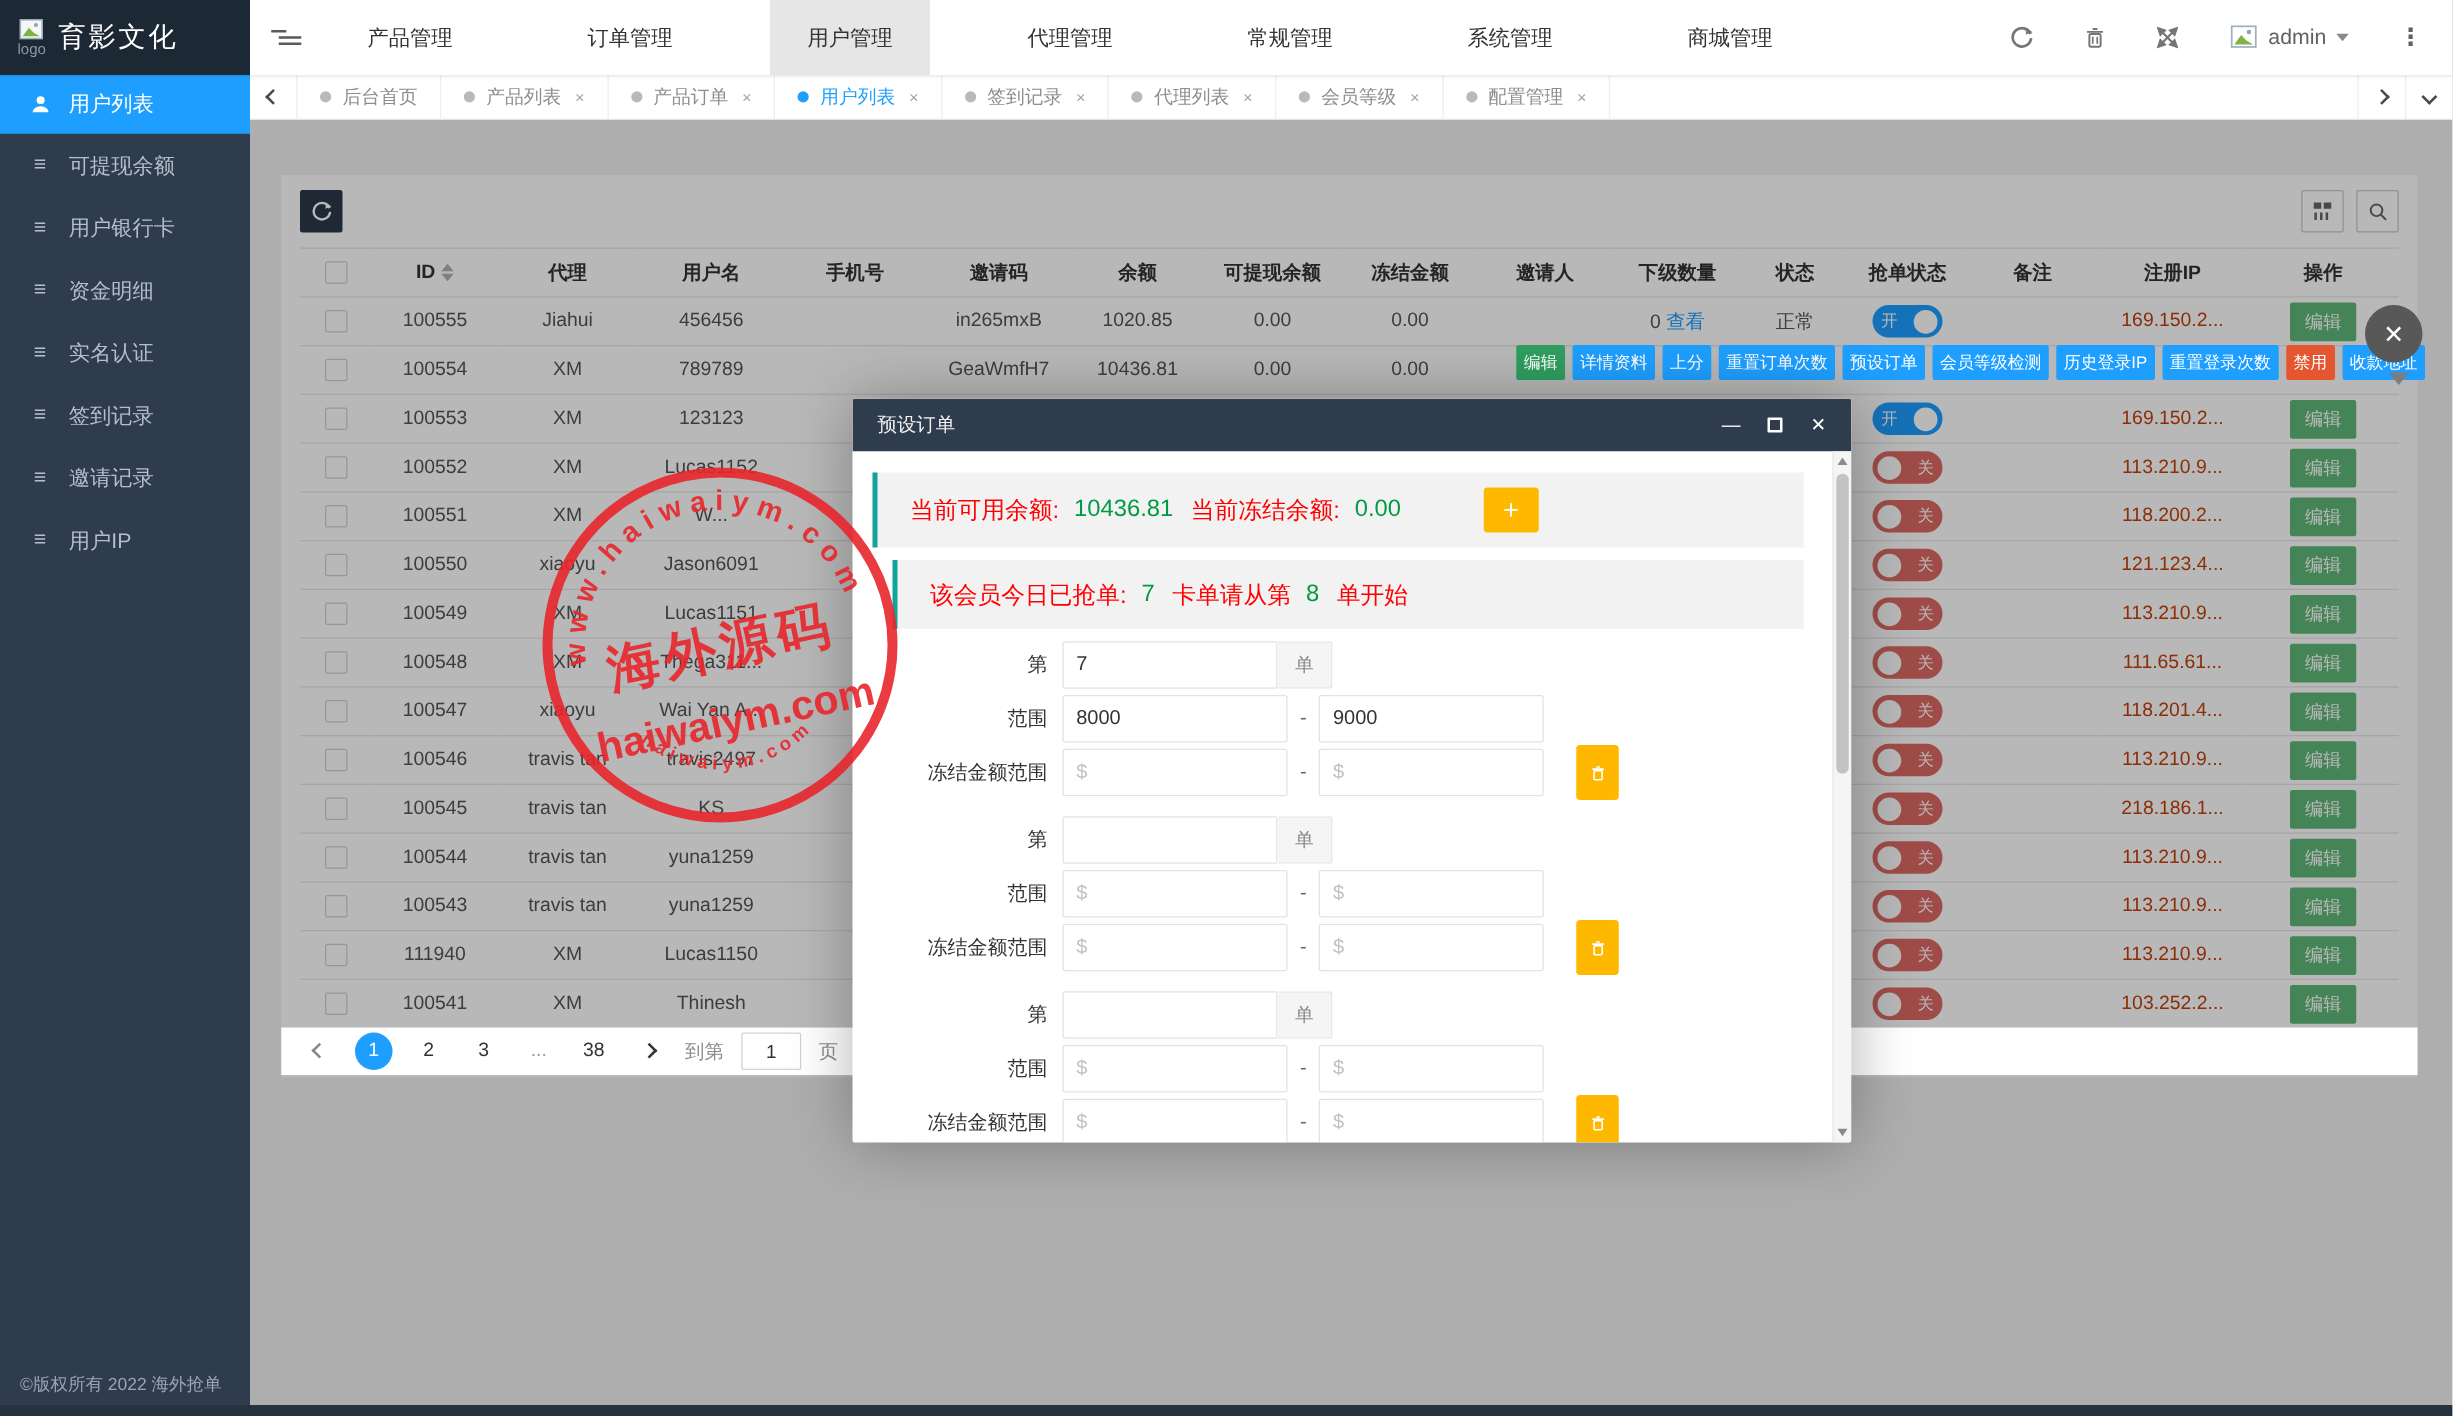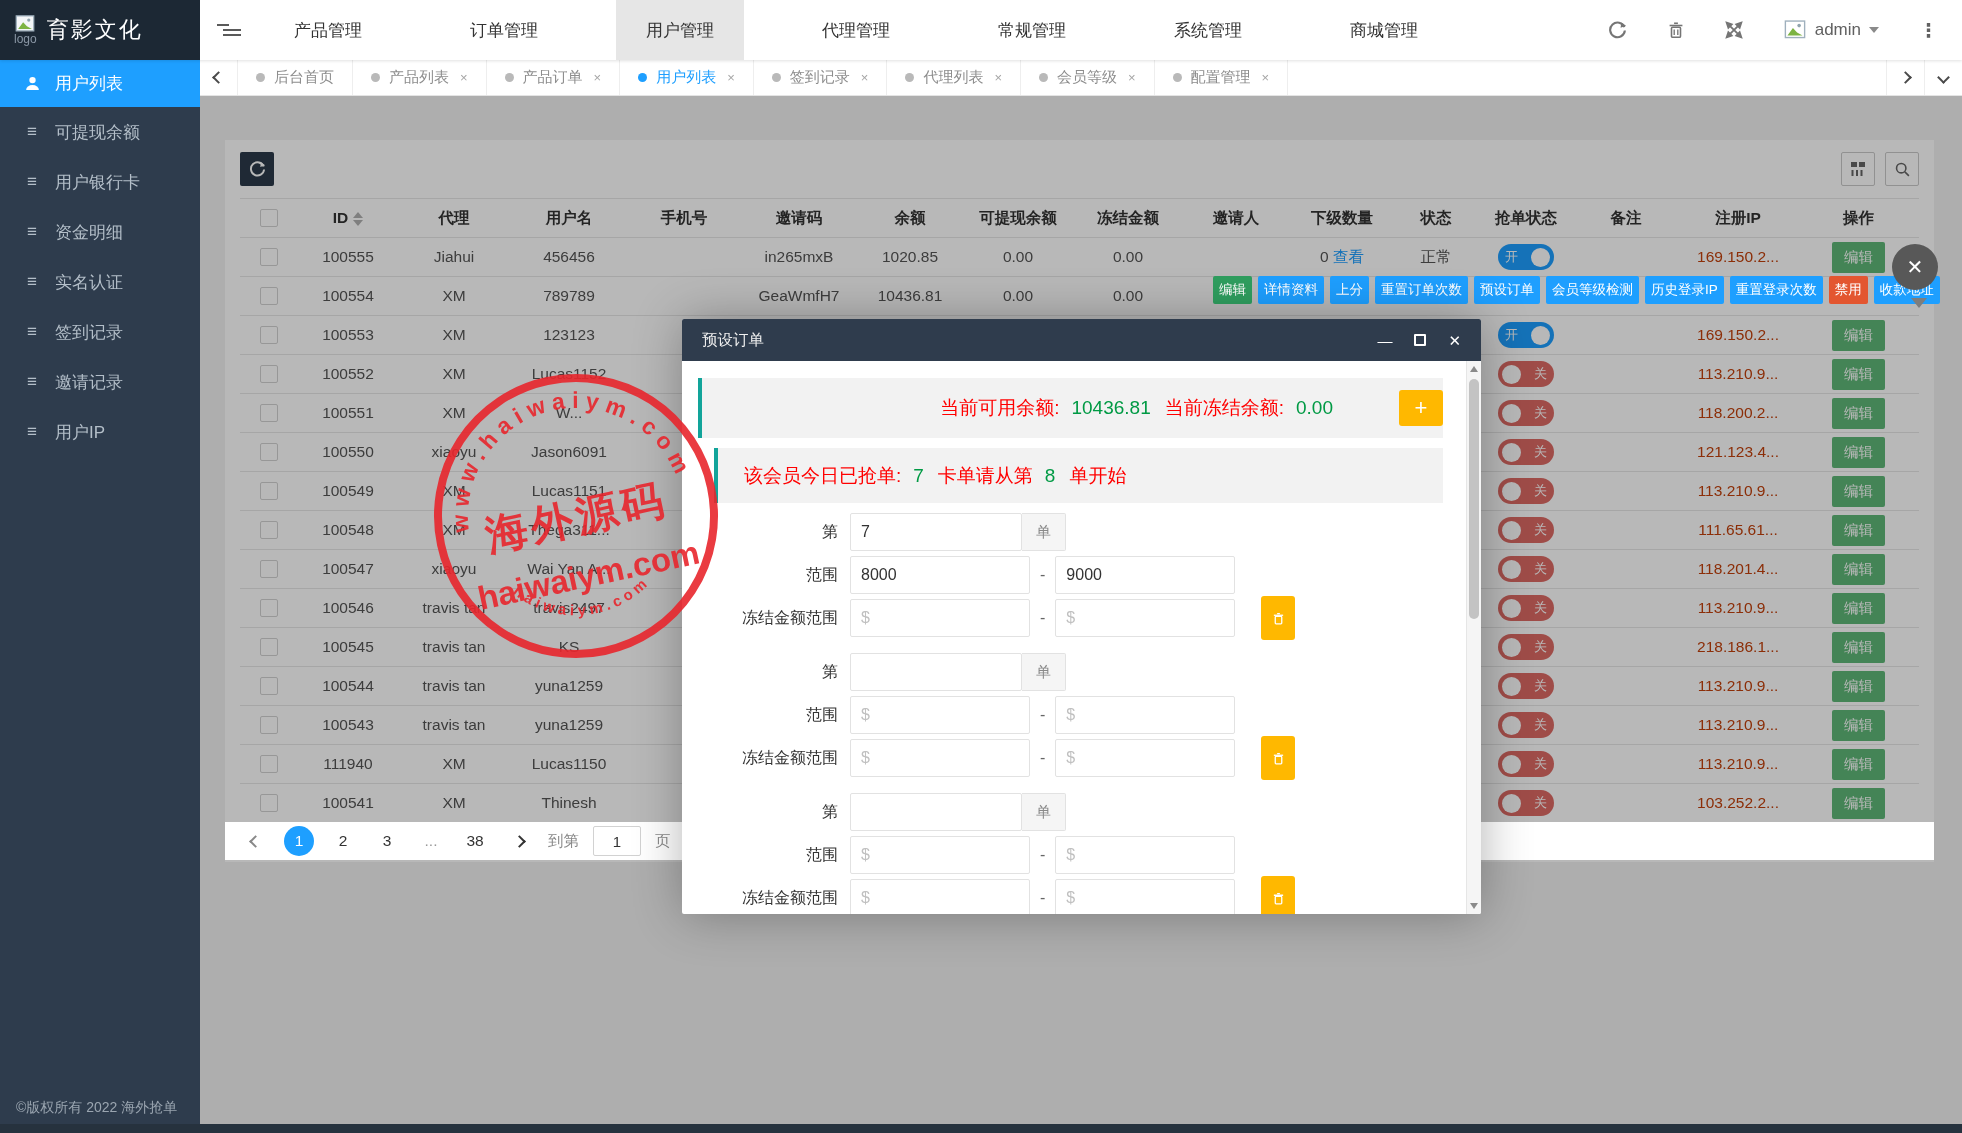--- a/index.html
+++ b/index.html
@@ -99,21 +99,21 @@
   
   .modal{position:absolute;left:482px;top:223px;width:799px;height:595px;background:#fff;z-index:8;
     border-radius:2px;box-shadow:1px 1px 50px rgba(0,0,0,.3);overflow:hidden;}
   .m-head{height:42px;background:#2f3c4d;display:flex;align-items:center;padding:0 20px;}
   .m-title{color:#f0f0f0;font-size:15.5px;}
   .m-icons{margin-left:auto;display:flex;align-items:center;gap:22px;}
   .mi{color:#fff;font-size:15px;cursor:pointer;line-height:1;}
   .mi.max{width:12px;height:12px;border:2px solid #fff;border-radius:1px;}
   .m-body{position:relative;height:553px;padding:17px 38px 0 16px;overflow:hidden;}
   .ibox{background:#f2f2f2;border-left:4px solid #12a49a;display:flex;align-items:center;padding-left:26px;}
-  .ibox1{height:60px;justify-content:flex-end;}
+  .ibox1{height:60px;}
   .ibox2{height:55px;margin-top:10px;margin-left:16px;}
   .rtx{color:#ff0000;font-size:19px;}
   .gtx{color:#009a44;font-size:19px;margin:0 14px 0 12px;}
   .plus-btn{width:44px;height:36px;background:#FFB800;border:none;border-radius:3px;color:#fff;
     font-size:22px;margin-left:52px;cursor:pointer;line-height:1;}
   .mform{margin-top:9px;}
   .fgroup{margin-bottom:14px;}
   .frow{display:flex;align-items:center;height:40px;margin-bottom:3px;}
   .flabel{width:140px;text-align:right;margin-right:12px;font-size:16px;color:#333;flex:none;}
   .finput{width:172px;height:38px;border:1px solid #e2e2e2;border-radius:2px;padding:0 10px;font-size:16px;color:#333;}

